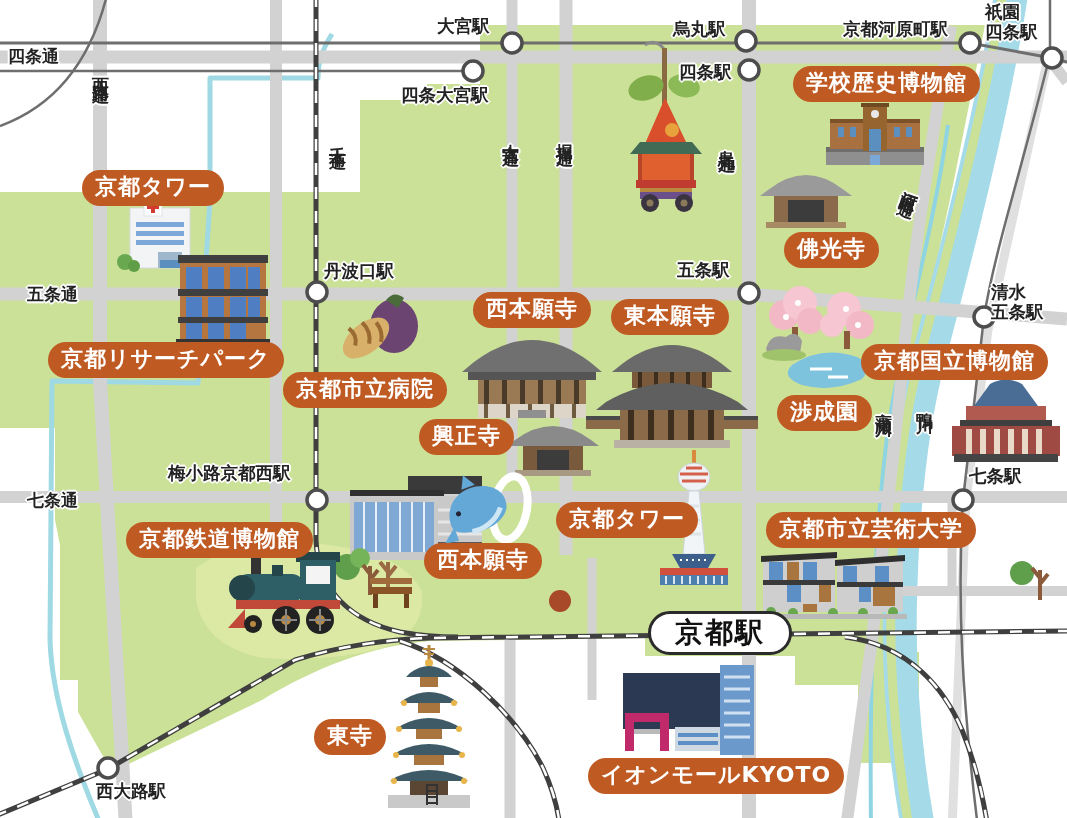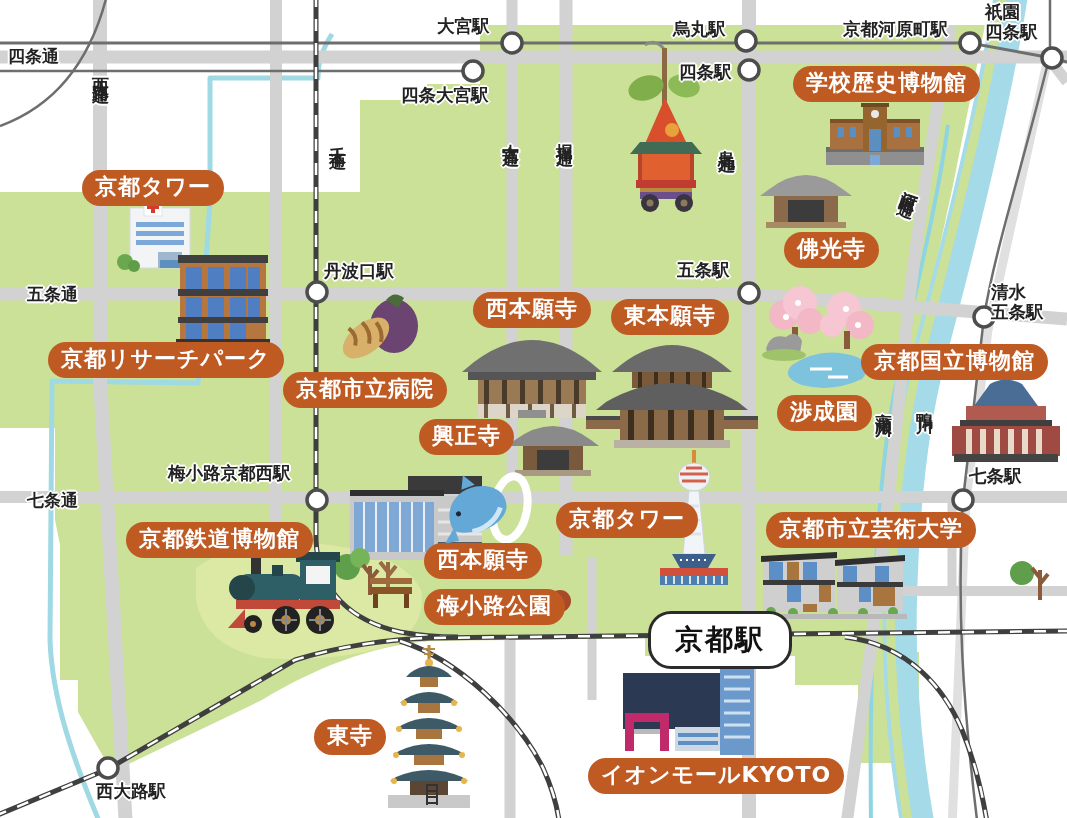--- a/index.html
+++ b/index.html
@@ -13,21 +13,21 @@
       white-space:nowrap;z-index:25;
       text-shadow:-2px 0 0 #fff,2px 0 0 #fff,0 -2px 0 #fff,0 2px 0 #fff,
                   -1px -1px 0 #fff,1px -1px 0 #fff,-1px 1px 0 #fff,1px 1px 0 #fff;}
   .pre{white-space:pre-line;}
   .road-label{position:absolute;color:#222;font-size:17px;font-weight:bold;z-index:24;
       text-shadow:-2px 0 0 #fff,2px 0 0 #fff,0 -2px 0 #fff,0 2px 0 #fff,
                   -1px -1px 0 #fff,1px -1px 0 #fff,-1px 1px 0 #fff,1px 1px 0 #fff;}
   .vert{writing-mode:vertical-rl;letter-spacing:3px;}
   .rot{transform:rotate(18deg);transform-origin:top center;}
   #kyoto-station-pill{position:absolute;left:648px;top:611px;background:#fff;
-      border:3px solid #2b2b2b;border-radius:23px;padding:7px 24px;color:#111;
+      border:3px solid #2b2b2b;border-radius:23px;padding:0 24px;color:#111;
       font-size:28px;font-weight:bold;letter-spacing:2px;z-index:35;white-space:nowrap;}
 </style>
 </head>
 <body>
 
 <div id="map">
 
 <svg id="base" width="1067" height="818" viewBox="0 0 1067 818">
 
   <g>
@@ -464,19 +464,18 @@
 <div class="badge" style="left:48px;top:342px">京都リサーチパーク</div>
 <div class="badge" style="left:283px;top:372px">京都市立病院</div>
 <div class="badge" style="left:611px;top:299px">東本願寺</div>
 <div class="badge" style="left:473px;top:292px">西本願寺</div>
 <div class="badge" style="left:784px;top:232px">佛光寺</div>
 <div class="badge" style="left:419px;top:419px">興正寺</div>
 <div class="badge" style="left:777px;top:395px">渉成園</div>
 <div class="badge" style="left:861px;top:344px">京都国立博物館</div>
 <div class="badge" style="left:556px;top:502px">京都タワー</div>
 <div class="badge" style="left:424px;top:543px">西本願寺</div>
-<div class="badge" style="left:424px;top:589px">梅小路公園</div>
 <div class="badge" style="left:766px;top:512px">京都市立芸術大学</div>
 <div class="badge" style="left:126px;top:522px">京都鉄道博物館</div>
 <div class="badge" style="left:314px;top:719px">東寺</div>
 <div class="badge" style="left:588px;top:758px">イオンモールKYOTO</div>
 
 </div>
 
 </body></html>

